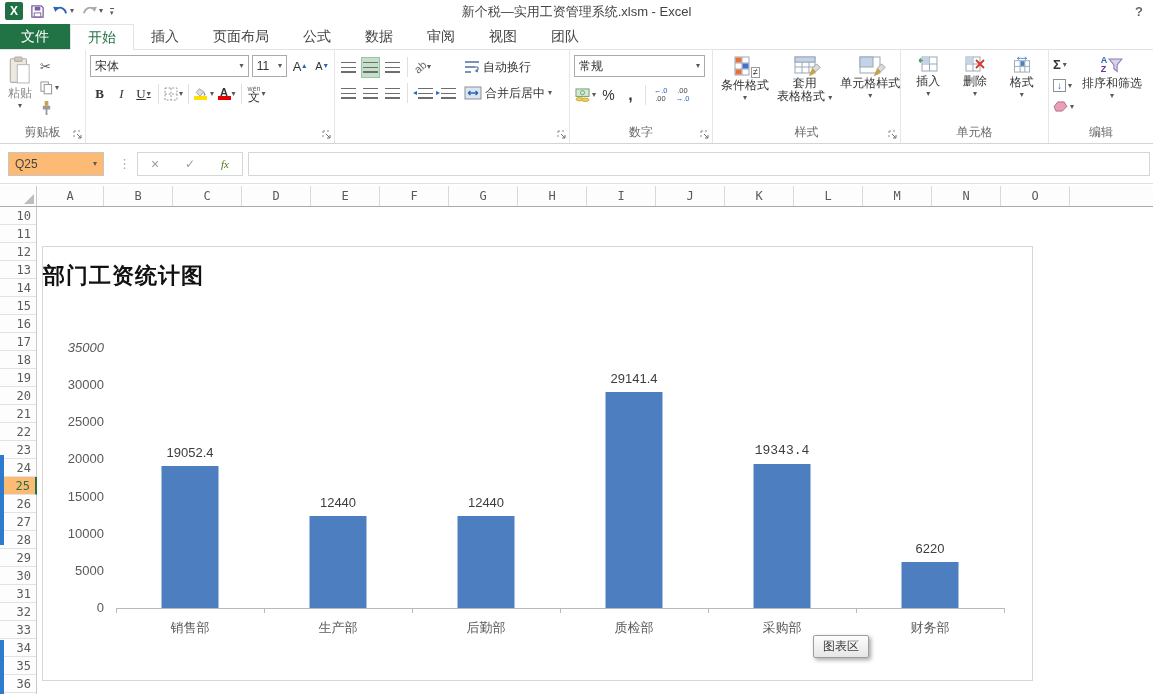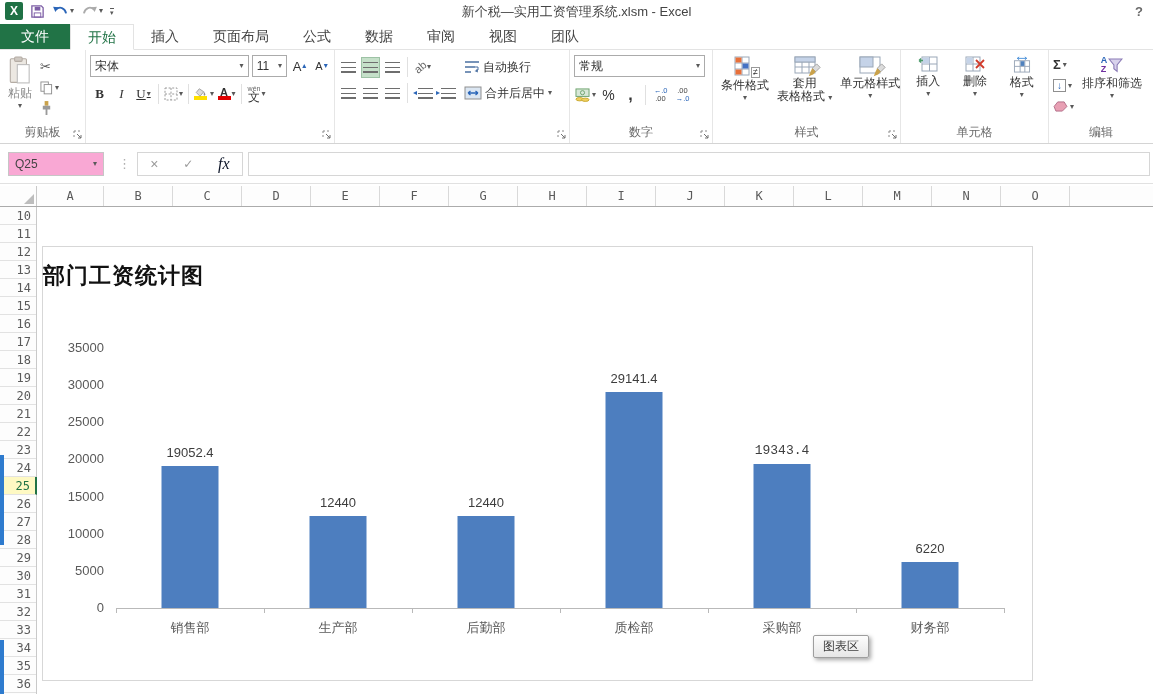--- a/index.html
+++ b/index.html
@@ -42,35 +42,35 @@
   .ab-orient{font-size:11px;color:#666;transform:rotate(-40deg);display:inline-block}
   .dec2{display:flex;flex-direction:column;align-items:center;font-size:7.5px;line-height:8px;color:#2a65b8}
   .azstack{display:flex;flex-direction:column;font-weight:bold;font-size:9px;line-height:9px}
   .fillbox{width:13px;height:13px;border:1px solid #8f8f8f;color:#2a65b8;font-size:10px;line-height:11px;text-align:center}
   .minirow{display:flex;align-items:center;gap:2px;height:19px}
   .wenchar{font-size:12px;color:#333;line-height:10px}
   .wentop{font-size:7px;color:#666;line-height:7px}
 
   
   .fbar{position:absolute;top:145px;left:0;width:1153px;height:39px;background:#fff;border-bottom:1px solid #e1e1e1}
-  .namebox{position:absolute;left:8px;top:7px;width:96px;height:24px;border:1px solid #c6c6c6;background:#f9a8d4;display:flex;align-items:center;justify-content:space-between;padding:0 6px;font-size:12px;color:#444}
+  .namebox{position:absolute;left:8px;top:7px;width:96px;height:24px;border:1px solid #c6c6c6;background:#fdba74;display:flex;align-items:center;justify-content:space-between;padding:0 6px;font-size:12px;color:#444}
   .vdots{position:absolute;left:118px;top:11px;color:#b0b0b0;font-size:13px}
   .fbtns{position:absolute;left:137px;top:7px;width:106px;height:24px;border:1px solid #d6d6d6;display:flex;align-items:center;justify-content:space-around;color:#9a9a9a}
-  .fx{font-family:"Liberation Serif",serif;font-style:italic;font-size:16px;color:#0f172a}
+  .fx{font-family:"Liberation Serif",serif;font-style:italic;font-size:11px;color:#4d7c0f}
   .finput{position:absolute;left:248px;top:7px;right:3px;height:24px;border:1px solid #d6d6d6;background:#fff}
 
   
   .colheadrow{position:absolute;top:186px;left:0;width:1153px;height:21px;display:flex;border-bottom:1px solid #ababab;background:#fdfdfd}
   .corner{width:37px;height:100%;border-right:1px solid #c9c9c9;position:relative;flex:none}
   .corner:after{content:"";position:absolute;right:2px;bottom:2px;border-left:10px solid transparent;border-bottom:10px solid #bdbdbd}
   .colh{flex:none;width:69px;height:100%;border-right:1px solid #d9d9d9;display:flex;align-items:center;justify-content:center;font-family:"DejaVu Sans Mono",monospace;font-size:12px;color:#5a5a5a}
   .colh.first{width:67px}
   .rowheadcol{position:absolute;top:207px;left:0;width:37px;height:487px;background:#fdfdfd;border-right:1px solid #c9c9c9}
   .rowh{height:18px;display:flex;align-items:center;justify-content:flex-end;padding-right:5px;font-family:"DejaVu Sans Mono",monospace;font-size:12px;color:#5a5a5a;border-bottom:1px solid #e2e2e2}
-  .rowh.sel{background:#fef9c3;color:#217346;border-right:2px solid #217346;margin-right:-1px}
+  .rowh.sel{background:#fdba74;color:#217346;border-right:2px solid #217346;margin-right:-1px}
   .cells{position:absolute;top:207px;left:37px;width:1116px;height:487px;background:#fff}
 
   
   .chart{position:absolute;left:5px;top:39px;width:991px;height:435px;background:#fff;border:1px solid #d7d7d7}
   .ctitle{position:absolute;top:14px;left:0;right:0;text-align:left;font-size:22px;font-weight:bold;color:#111;letter-spacing:1px}
   .ytick{position:absolute;left:0;width:61px;text-align:right;font-size:13px;color:#595959}
   .xaxis{position:absolute;left:73px;top:361px;width:889px;height:1px;background:#b9b9b9}
   .xtick{position:absolute;top:362px;width:1px;height:4px;background:#b9b9b9}
   .slot{position:absolute;top:0;width:148px;height:361px}
   .bar{position:absolute;bottom:0;left:50%;transform:translateX(-50%);width:57px}
@@ -616,21 +616,21 @@
     <div class="rowh">33</div>
     <div class="rowh">34</div>
     <div class="rowh">35</div>
     <div class="rowh">36</div>
   </div>
 
 <div class="cells">
   <div class="chart">
     <div class="ctitle">部门工资统计图</div>
     <div>
-        <div class="ytick" style="top: 93px;">35000</div>
+        <div class="ytick" style="top: 93px; font-style: italic;">35000</div>
         <div class="ytick" style="top: 130.143px;">30000</div>
         <div class="ytick" style="top: 167.286px;">25000</div>
         <div class="ytick" style="top: 204.429px;">20000</div>
         <div class="ytick" style="top: 241.571px;">15000</div>
         <div class="ytick" style="top: 278.714px;">10000</div>
         <div class="ytick" style="top: 315.857px;">5000</div>
         <div class="ytick" style="top: 353px;">0</div>
       </div>
     <div class="xaxis"></div>
     <div>

